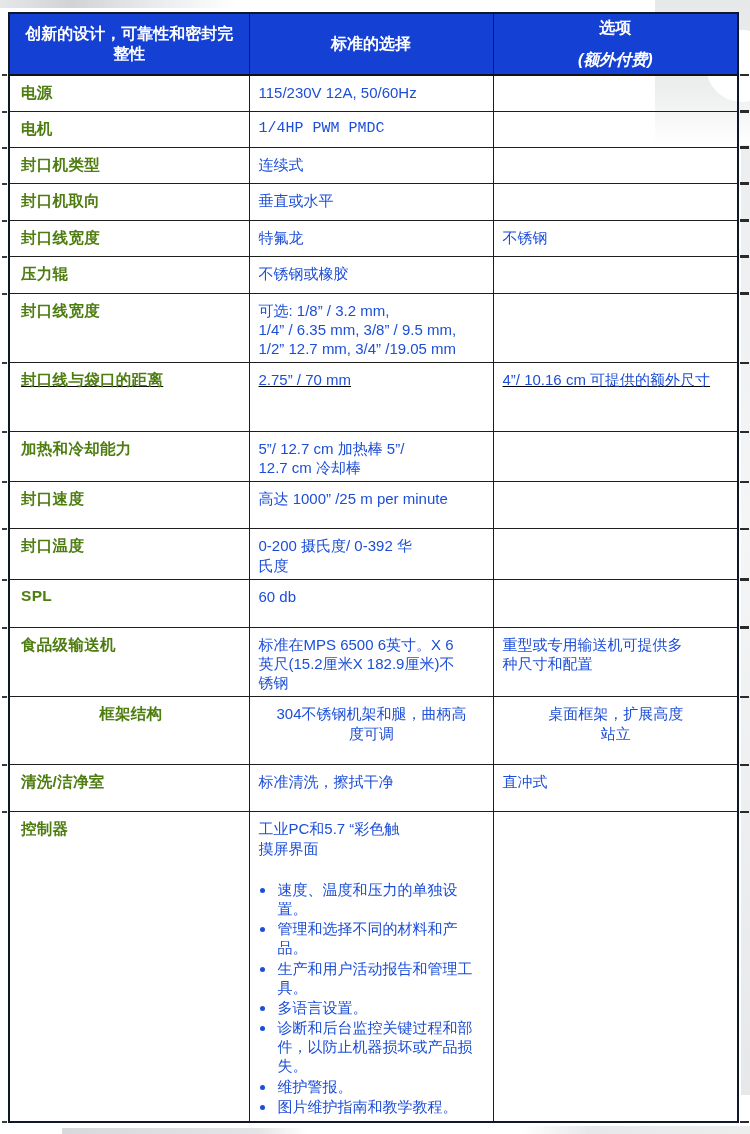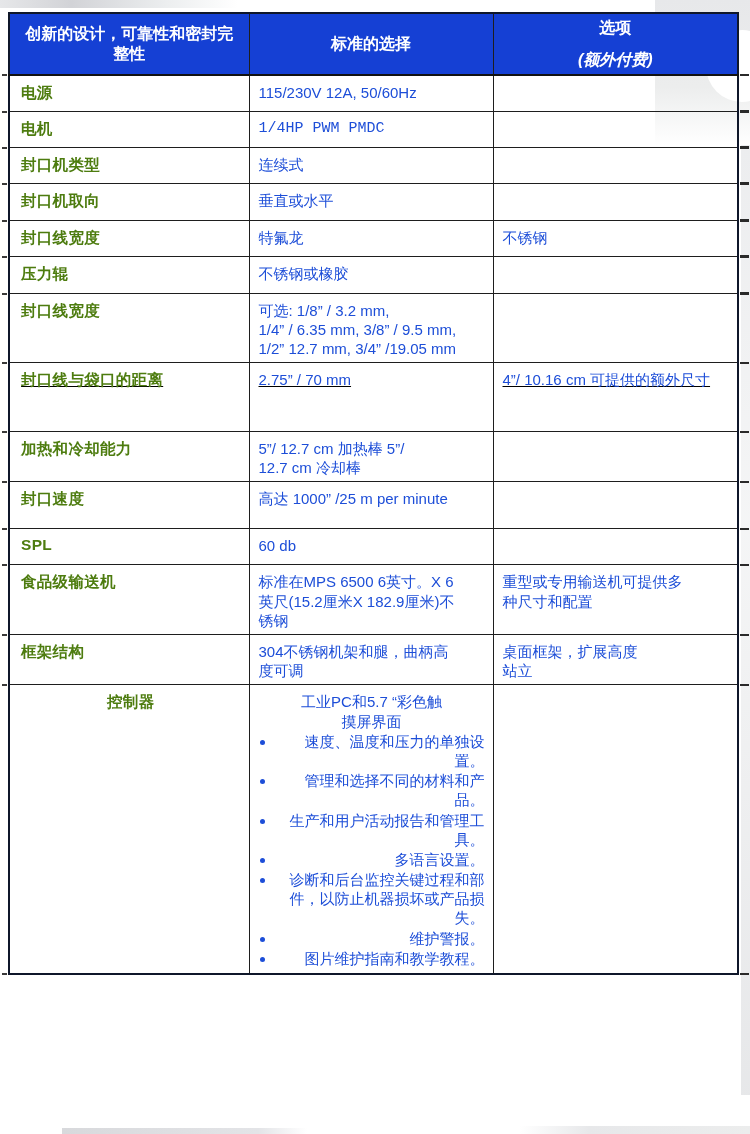--- a/index.html
+++ b/index.html
@@ -82,23 +82,22 @@
     letter-spacing:.3px;
   }
   .c-val{
     font-size:15px;
     color:#1d4ed8;
     padding:7px 8px 4px 9px;
     line-height:1.28;
     white-space:pre-line;
   }
   .c-val ul{
-    margin:1px 0 0 17px;
+    margin:22px 0 0 17px;
     padding:0;
-    text-align:right;
   }
   .c-val li{
     margin:0 0 1px 0;
     padding-left:2px;
   }
   
   tbody tr:nth-child(1){height:36px;}
   tbody tr:nth-child(2){height:36px;font-family:Liberation Mono, monospace;}
   tbody tr:nth-child(3){height:36px;}
   tbody tr:nth-child(4){height:37px;}
@@ -196,40 +195,51 @@
           <td class="c-val">5”/ 12.7 cm 加热棒 5”/
 12.7 cm 冷却棒</td>
           <td class="c-val"></td>
         </tr>
         <tr>
           <td class="c-label">封口速度</td>
           <td class="c-val">高达 1000” /25 m per minute</td>
           <td class="c-val"></td>
         </tr>
         <tr>
+          <td class="c-label">封口温度</td>
+          <td class="c-val">0-200 摄氏度/ 0-392 华
+氏度</td>
+          <td class="c-val"></td>
+        </tr>
+        <tr>
           <td class="c-label">SPL</td>
           <td class="c-val">60 db</td>
           <td class="c-val"></td>
         </tr>
         <tr>
           <td class="c-label">食品级输送机</td>
           <td class="c-val">标准在MPS 6500 6英寸。X 6
 英尺(15.2厘米X 182.9厘米)不
 锈钢</td>
           <td class="c-val">重型或专用输送机可提供多
 种尺寸和配置</td>
         </tr>
         <tr>
           <td class="c-label">框架结构</td>
           <td class="c-val">304不锈钢机架和腿，曲柄高
 度可调</td>
           <td class="c-val">桌面框架，扩展高度
 站立</td>
         </tr>
         <tr>
+          <td class="c-label">清洗/洁净室</td>
+          <td class="c-val">标准清洗，擦拭干净</td>
+          <td class="c-val">直冲式</td>
+        </tr>
+        <tr>
           <td class="c-label">控制器</td>
           <td class="c-val"><div>工业PC和5.7 “彩色触
 摸屏界面</div><ul><li>速度、温度和压力的单独设置。</li><li>管理和选择不同的材料和产品。</li><li>生产和用户活动报告和管理工具。</li><li>多语言设置。</li><li>诊断和后台监控关键过程和部件，以防止机器损坏或产品损失。</li><li>维护警报。</li><li>图片维护指南和教学教程。</li></ul></td>
           <td class="c-val"></td>
         </tr>
       </tbody>
   </table>
 
 </div>
 

